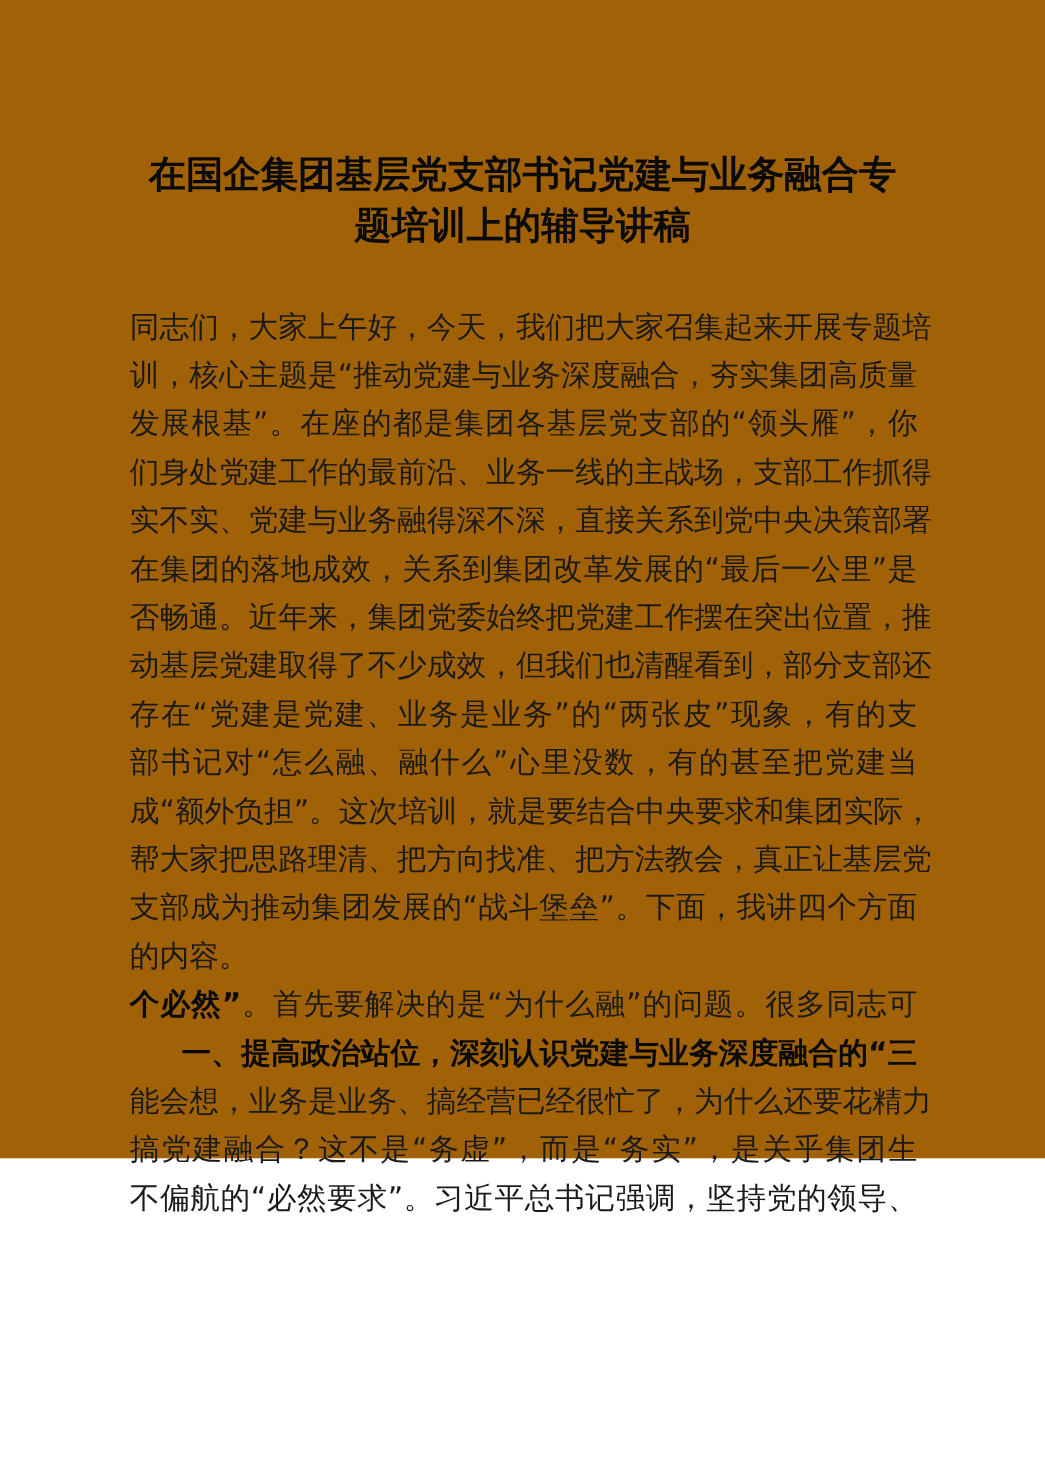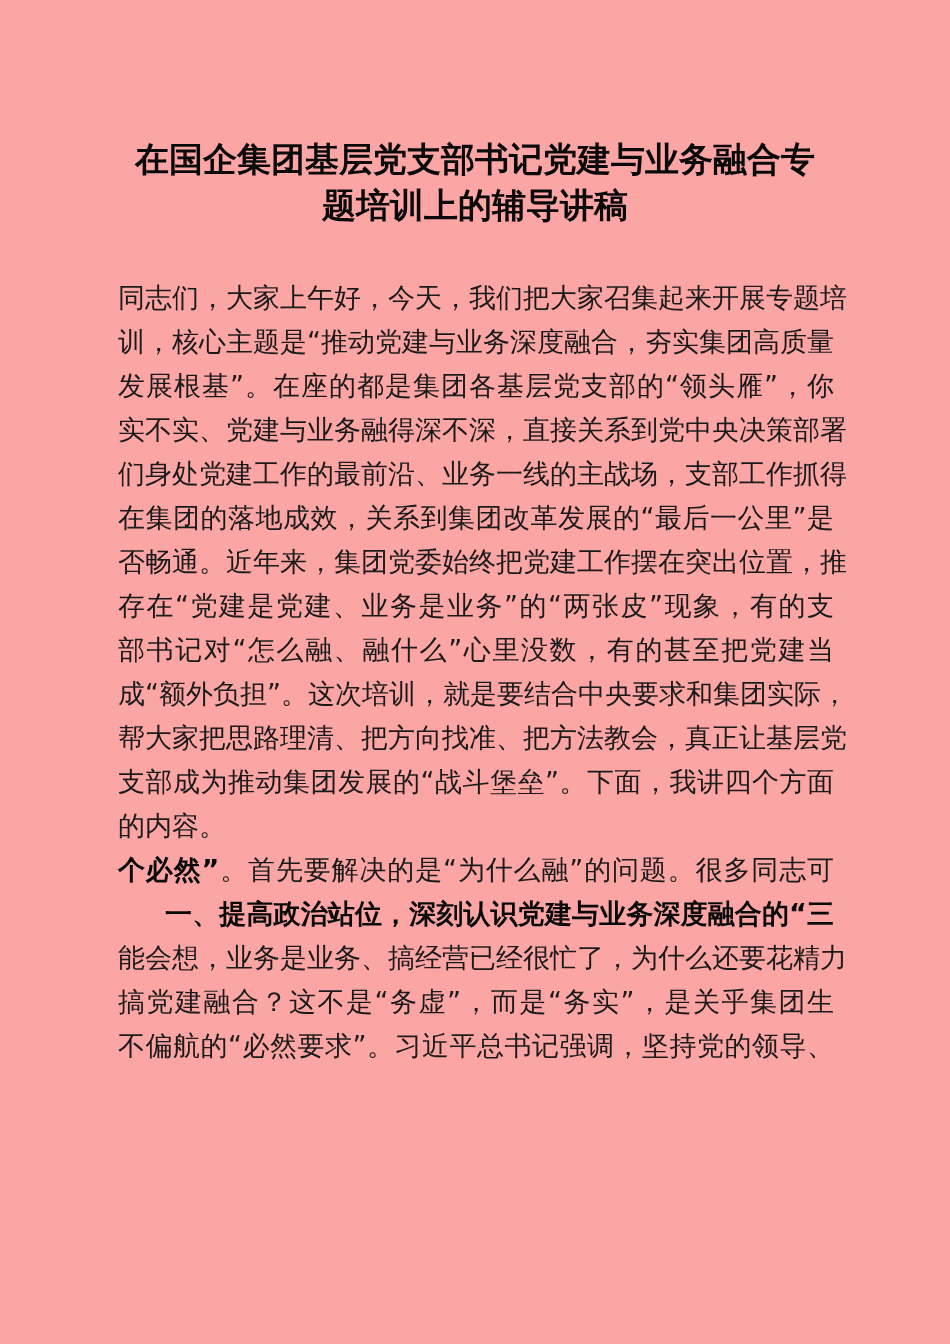--- a/index.html
+++ b/index.html
@@ -12,22 +12,22 @@
       height: 1344px;
       position: relative;
       overflow: hidden;
       color: #111111;
     }
     .page {
       position: absolute;
       left: 0;
       top: 0;
       width: 950px;
-      height: 1344px;
-      background: #fca5a5;
+      height: 1053px;
+      background: #a16207;
     }
     .title {
       position: absolute;
       left: 110px;
       width: 730px;
       top: 136px;
       margin: 0;
       text-align: center;
       font-family: "DejaVu Serif", "Liberation Serif", serif;
       font-weight: bold;
@@ -78,24 +78,25 @@
     <span class="title-line">在国企集团基层党支部书记党建与业务融合专</span>
     <span class="title-line">题培训上的辅导讲稿</span>
   </h1>
 
   <div class="body">
 
     <div>
       <span class="line">同志们，大家上午好，今天，我们把大家召集起来开展专题培</span>
       <span class="line">训，核心主题是“推动党建与业务深度融合，夯实集团高质量</span>
       <span class="line">发展根基”。在座的都是集团各基层党支部的“领头雁”，你</span>
+      <span class="line">们身处党建工作的最前沿、业务一线的主战场，支部工作抓得</span>
       <span class="line">实不实、党建与业务融得深不深，直接关系到党中央决策部署</span>
-      <span class="line">们身处党建工作的最前沿、业务一线的主战场，支部工作抓得</span>
       <span class="line">在集团的落地成效，关系到集团改革发展的“最后一公里”是</span>
       <span class="line">否畅通。近年来，集团党委始终把党建工作摆在突出位置，推</span>
+      <span class="line">动基层党建取得了不少成效，但我们也清醒看到，部分支部还</span>
       <span class="line">存在“党建是党建、业务是业务”的“两张皮”现象，有的支</span>
       <span class="line">部书记对“怎么融、融什么”心里没数，有的甚至把党建当</span>
       <span class="line">成“额外负担”。这次培训，就是要结合中央要求和集团实际，</span>
       <span class="line">帮大家把思路理清、把方向找准、把方法教会，真正让基层党</span>
       <span class="line">支部成为推动集团发展的“战斗堡垒”。下面，我讲四个方面</span>
       <span class="line last">的内容。</span>
     </div>
 
     <div>
       <span class="line"><span class="bold">个必然”</span><span>。首先要解决的是“为什么融”的问题。很多同志可</span></span>

